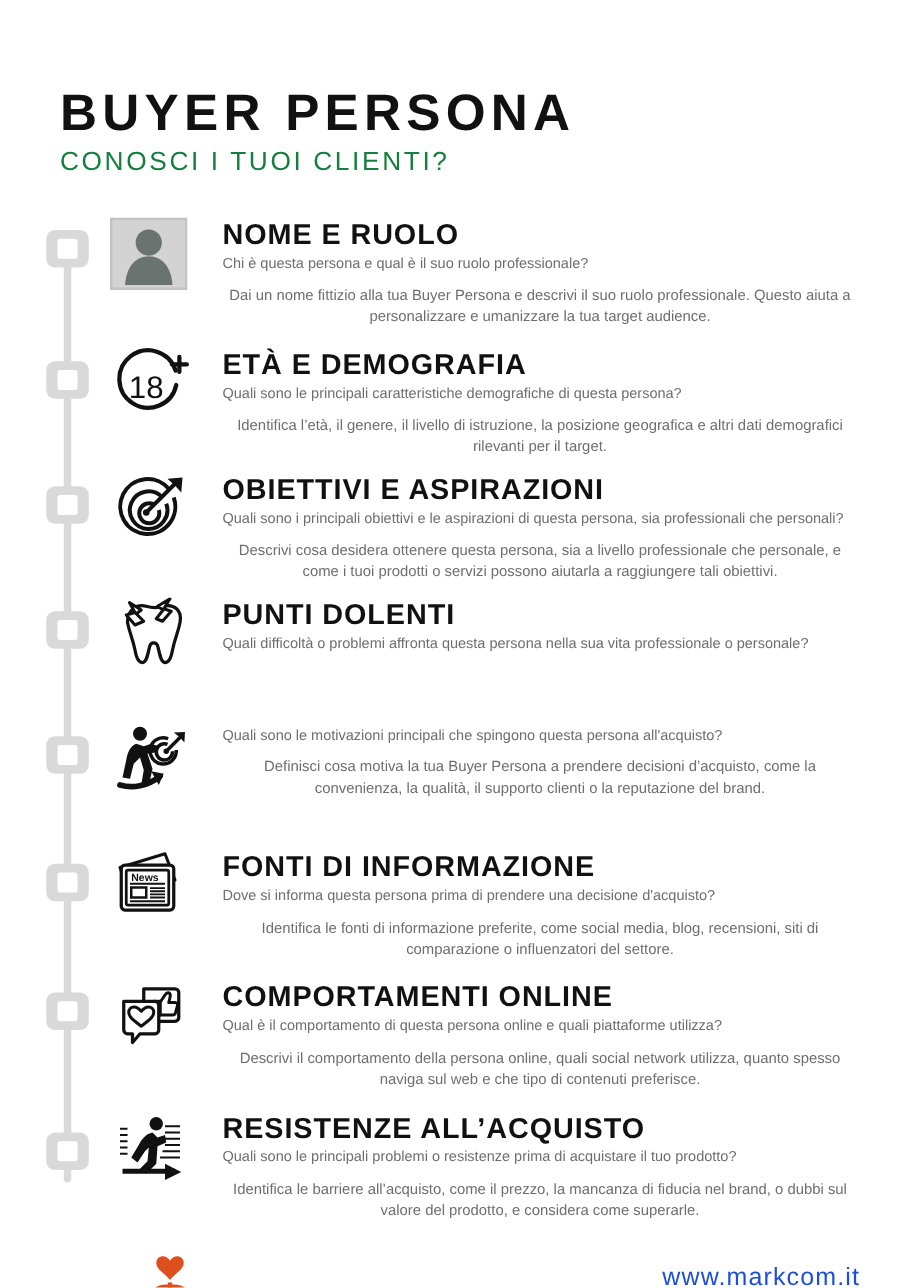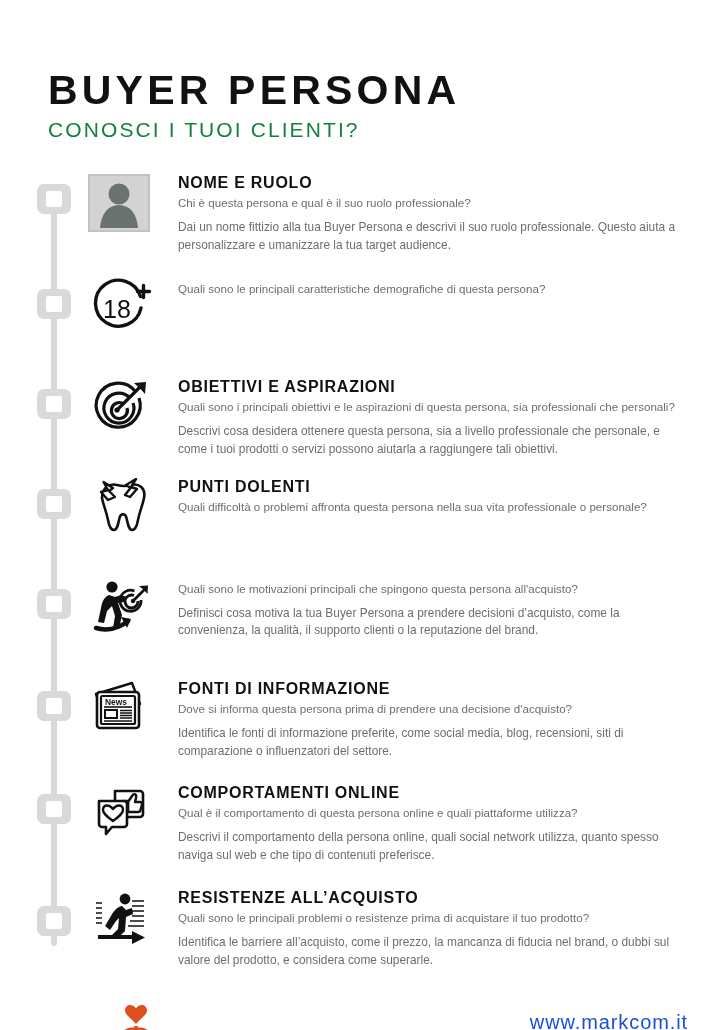--- a/index.html
+++ b/index.html
@@ -102,41 +102,42 @@
     top: 0;
     width: 66px;
     height: 62px;
   }
 
   .sec-body {
     margin-left: 90px;
   }
 
   .sec-title {
-    font-size: 16px;
+    font-size: 23px;
     font-weight: 700;
     letter-spacing: 0.75px;
     color: #111111;
     line-height: 1.15;
     white-space: nowrap;
   }
 
   .sec-question {
     margin-top: 3px;
     font-size: 11.6px;
     color: #6e6e6e;
     line-height: 1.3;
   }
 
   .sec-desc {
     margin-top: 9px;
     font-size: 11.9px;
     color: #6e6e6e;
     line-height: 1.46;
     max-width: 508px;
+    text-align: center;
   }
 
   
   .footer {
     position: absolute;
     left: 0;
     top: 950px;
     width: 728px;
     height: 80px;
   }
@@ -215,21 +216,23 @@
 
   <div class="section" style="top:234px;">
     <div class="sec-icon">
       <svg width="64" height="60" viewBox="0 0 64 60">
         <path d="M52.5 18.5 A23 23 0 1 0 53 30" fill="none" stroke="#111" stroke-width="3.4" stroke-linecap="round"></path>
         <text x="29" y="40" font-family="Liberation Sans, sans-serif" font-size="25" font-weight="400" fill="#111" text-anchor="middle">18</text>
         <path d="M55.5 7.5 L55.5 19.5 M49.5 13.5 L61.5 13.5" stroke="#111" stroke-width="3.4" stroke-linecap="round"></path>
       </svg>
     </div>
     <div class="sec-body">
+      <div class="sec-title">ETÀ E DEMOGRAFIA</div>
       <div class="sec-question">Quali sono le principali caratteristiche demografiche di questa persona?</div>
+      <div class="sec-desc">Identifica l’età, il genere, il livello di istruzione, la posizione geografica e altri dati demografici rilevanti per il target.</div>
     </div>
   </div>
 
   <div class="section" style="top:334px;">
     <div class="sec-icon">
       <svg width="64" height="60" viewBox="0 0 64 60">
         <path d="M47 13 A22 22 0 1 0 51 20" fill="none" stroke="#111" stroke-width="3.2"></path>
         <path d="M41.5 19.5 A15 15 0 1 0 45 25" fill="none" stroke="#111" stroke-width="3.2"></path>
         <path d="M36 26 A8 8 0 1 0 39 30" fill="none" stroke="#111" stroke-width="3.2"></path>
         <circle cx="29" cy="32" r="2.6" fill="#111"></circle>

